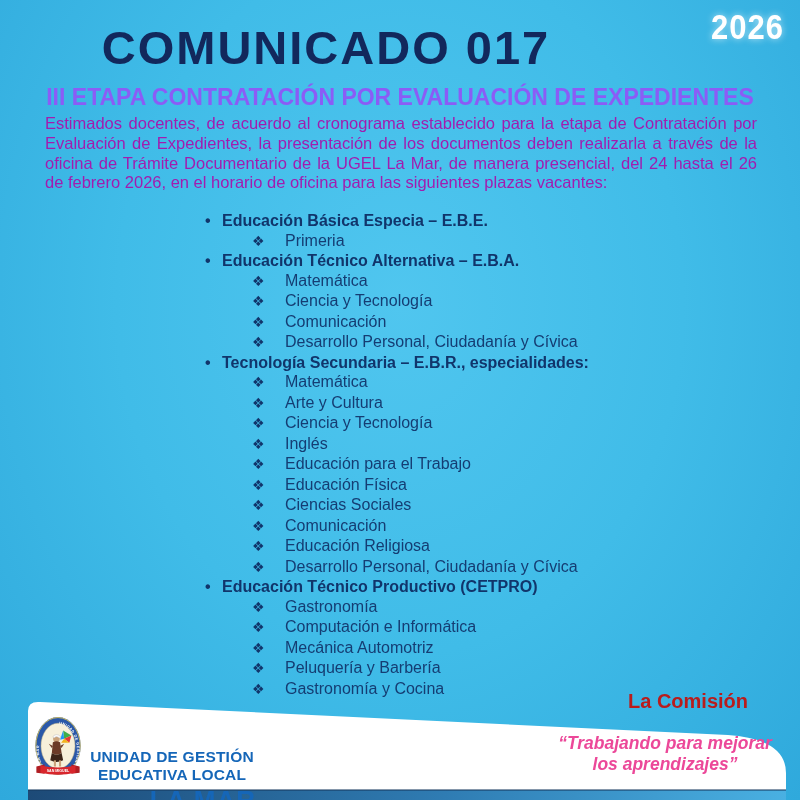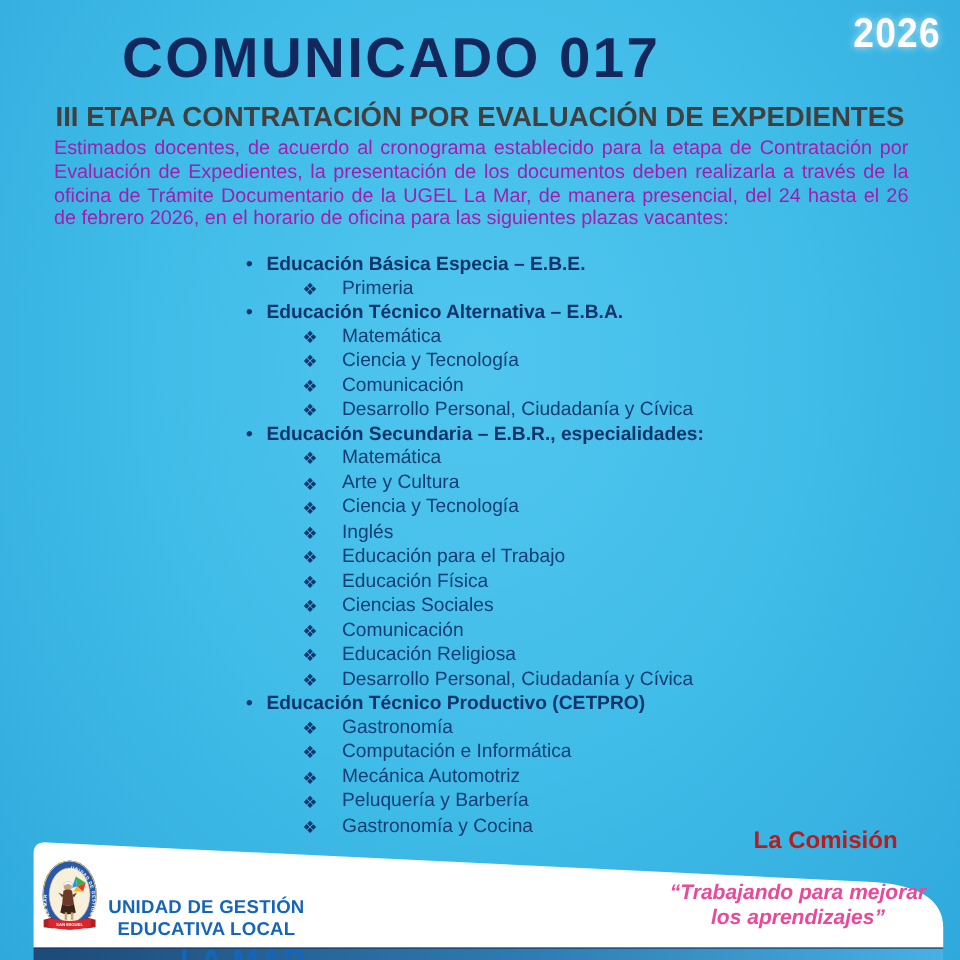--- a/index.html
+++ b/index.html
@@ -13,21 +13,21 @@
     font-size:31px;font-weight:bold;color:#ffffff;letter-spacing:1px;
     text-shadow:0 0 7px rgba(255,255,255,.65);
     transform:scaleY(1.12);transform-origin:top right;
   }
   .title{
     position:absolute;top:20px;left:0;width:652px;text-align:center;
     font-size:47px;font-weight:bold;letter-spacing:2px;color:#12285c;
   }
   .subtitle{
     position:absolute;top:84px;left:0;width:800px;text-align:center;
-    font-size:23px;font-weight:bold;color:#404040;letter-spacing:0px;
+    font-size:23px;font-weight:bold;color:#8b5cf6;letter-spacing:0px;
   }
   .intro{
     position:absolute;top:114px;left:45px;width:712px;
     font-size:16.5px;line-height:19.8px;color:#a21caf;
     text-align:justify;text-justify:inter-word;
   }
   .list{
     position:absolute;top:211px;left:205px;width:560px;
     font-size:16px;line-height:19.5px;color:#143a70;
   }
@@ -86,21 +86,21 @@
     <div class="li2">
       <span class="b2">❖</span>
       <span>Comunicación</span>
     </div>
     <div class="li2">
       <span class="b2">❖</span>
       <span>Desarrollo Personal, Ciudadanía y Cívica</span>
     </div>
     <div class="li1">
       <span class="b1">•</span>
-      <span>Educación Secundaria – E.B.R., especialidades:</span>
+      <span>Tecnología Secundaria – E.B.R., especialidades:</span>
     </div>
     <div class="li2">
       <span class="b2">❖</span>
       <span>Matemática</span>
     </div>
     <div class="li2">
       <span class="b2">❖</span>
       <span>Arte y Cultura</span>
     </div>
     <div class="li2">

